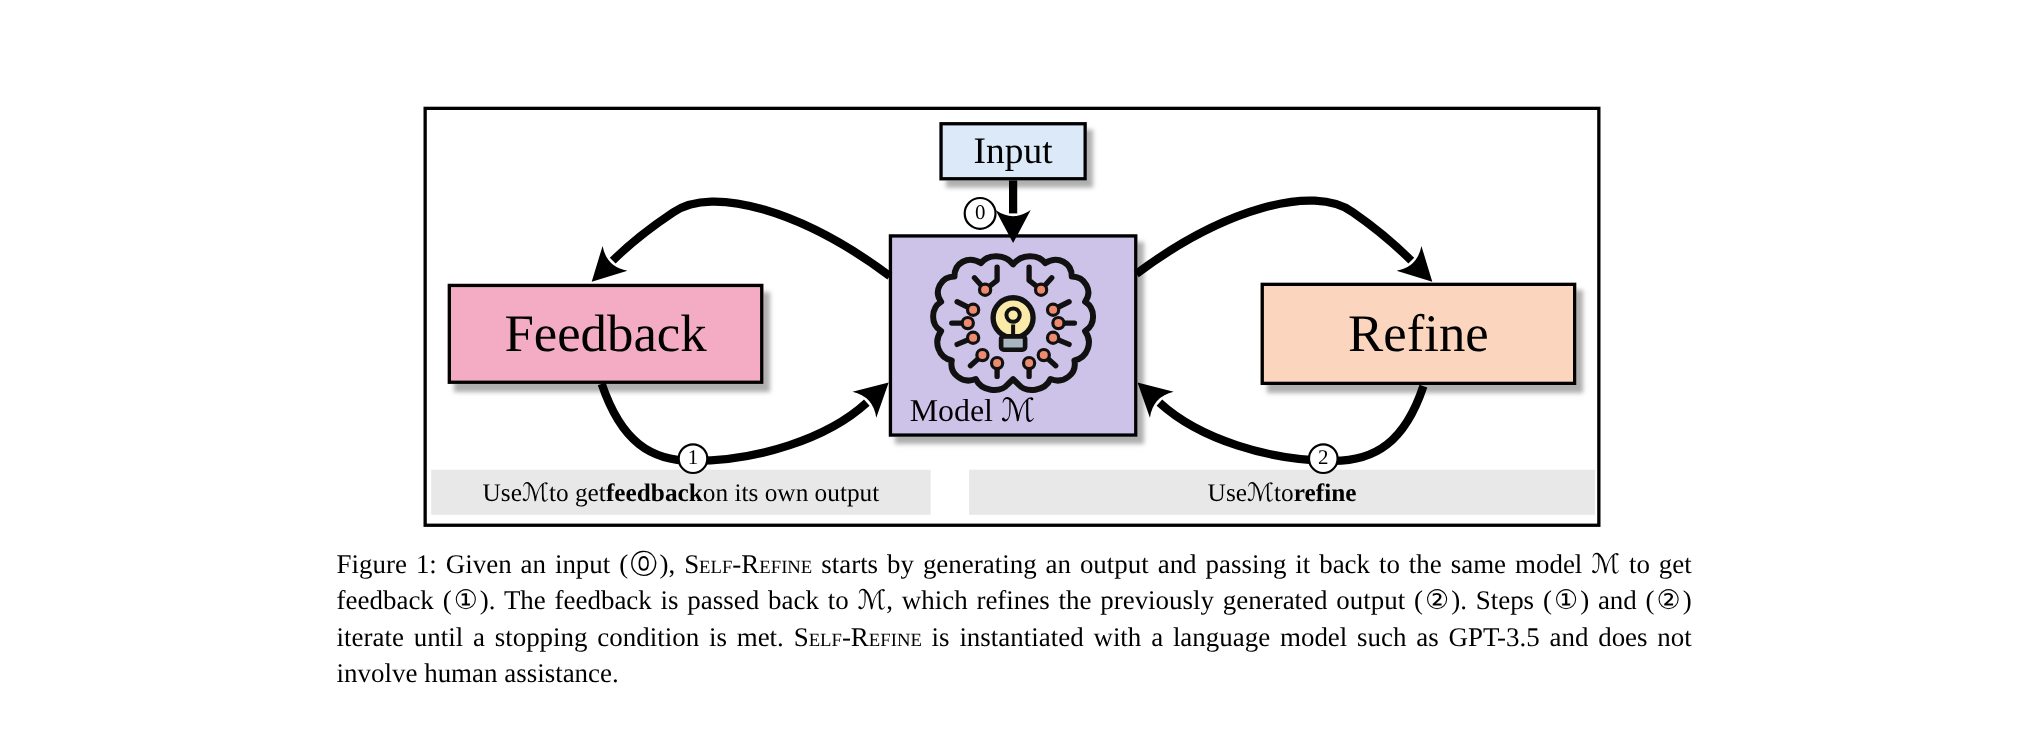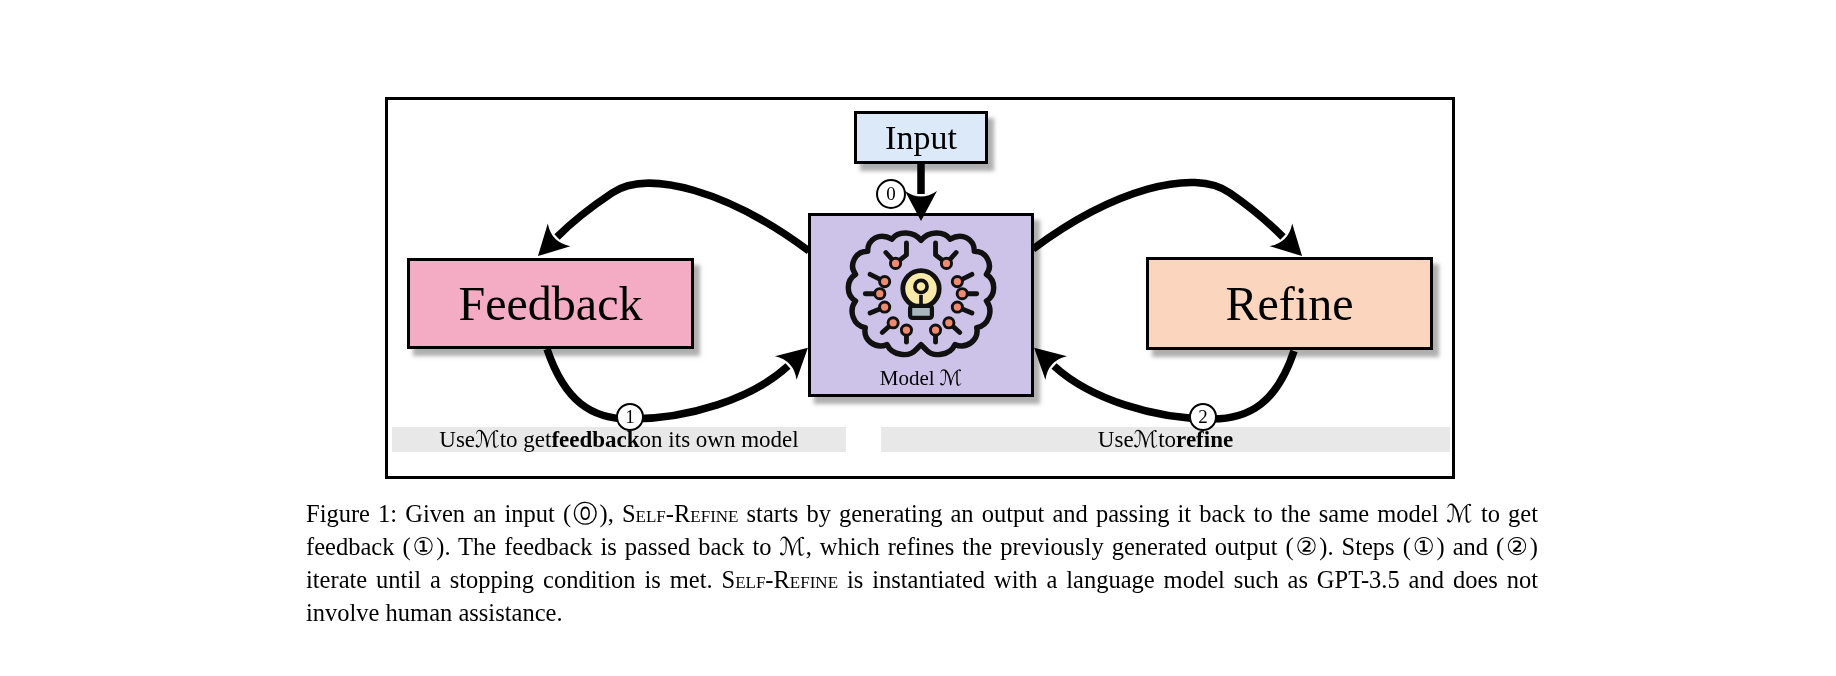--- a/index.html
+++ b/index.html
@@ -17,29 +17,29 @@
   .nodebox{
     position:absolute;box-sizing:border-box;border:3px solid #000;
     display:flex;align-items:center;justify-content:center;
     box-shadow:6px 7px 4px rgba(110,110,110,0.55);z-index:3;
   }
   .input-box{left:854px;top:111px;width:134px;height:53px;background:#dce9f8;font-size:34px;}
   .model-box{left:808px;top:213px;width:226px;height:184px;background:#cdc3e8;}
   .feedback-box{left:407px;top:258px;width:287px;height:91px;background:#f3acc4;font-size:48px;}
   .refine-box{left:1146px;top:257px;width:287px;height:93px;background:#fbd5bd;font-size:48px;}
   .model-label{
-    position:absolute;left:0;bottom:3px;width:100%;text-align:center;font-size:21px;
+    position:absolute;left:0;bottom:3px;width:100%;text-align:left;font-size:29px;padding-left:16px;
   }
   .brain{
     position:absolute;left:50%;top:5px;transform:translateX(-50%);
     width:170px;height:143px;
   }
   
   .note{
-    position:absolute;top:427px;height:25px;background:#e8e8e8;border-radius:0;
+    position:absolute;top:427px;height:41px;background:#e8e8e8;border-radius:0;
     display:flex;align-items:center;justify-content:center;
     font-size:23px;z-index:2;white-space:nowrap;
   }
   .note-left{left:392px;width:454px;}
   .note-right{left:881px;width:569px;}
   
   .badge{
     position:absolute;box-sizing:border-box;background:#fff;border:2.5px solid #000;
     border-radius:50%;display:flex;align-items:center;justify-content:center;
     font-size:19px;z-index:5;
@@ -62,21 +62,21 @@
 </head>
 <body>
 
 <div class="frame"></div>
 
 <div class="note note-left">
     <span>Use </span>
     <span class="m">ℳ</span>
     <span> to get </span>
     <span class="b">feedback</span>
-    <span> on its own model</span>
+    <span> on its own output</span>
   </div>
 <div class="note note-right">
     <span>Use </span>
     <span class="m">ℳ</span>
     <span> to </span>
     <span class="b">refine</span>
   </div>
 
 <div class="nodebox input-box">
   <span>Input</span>

